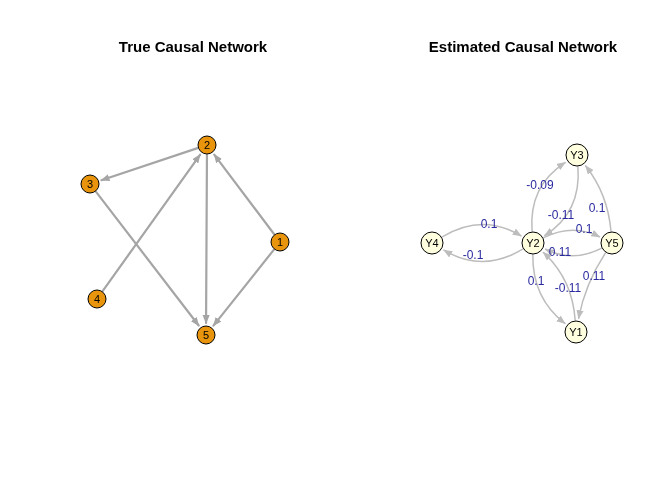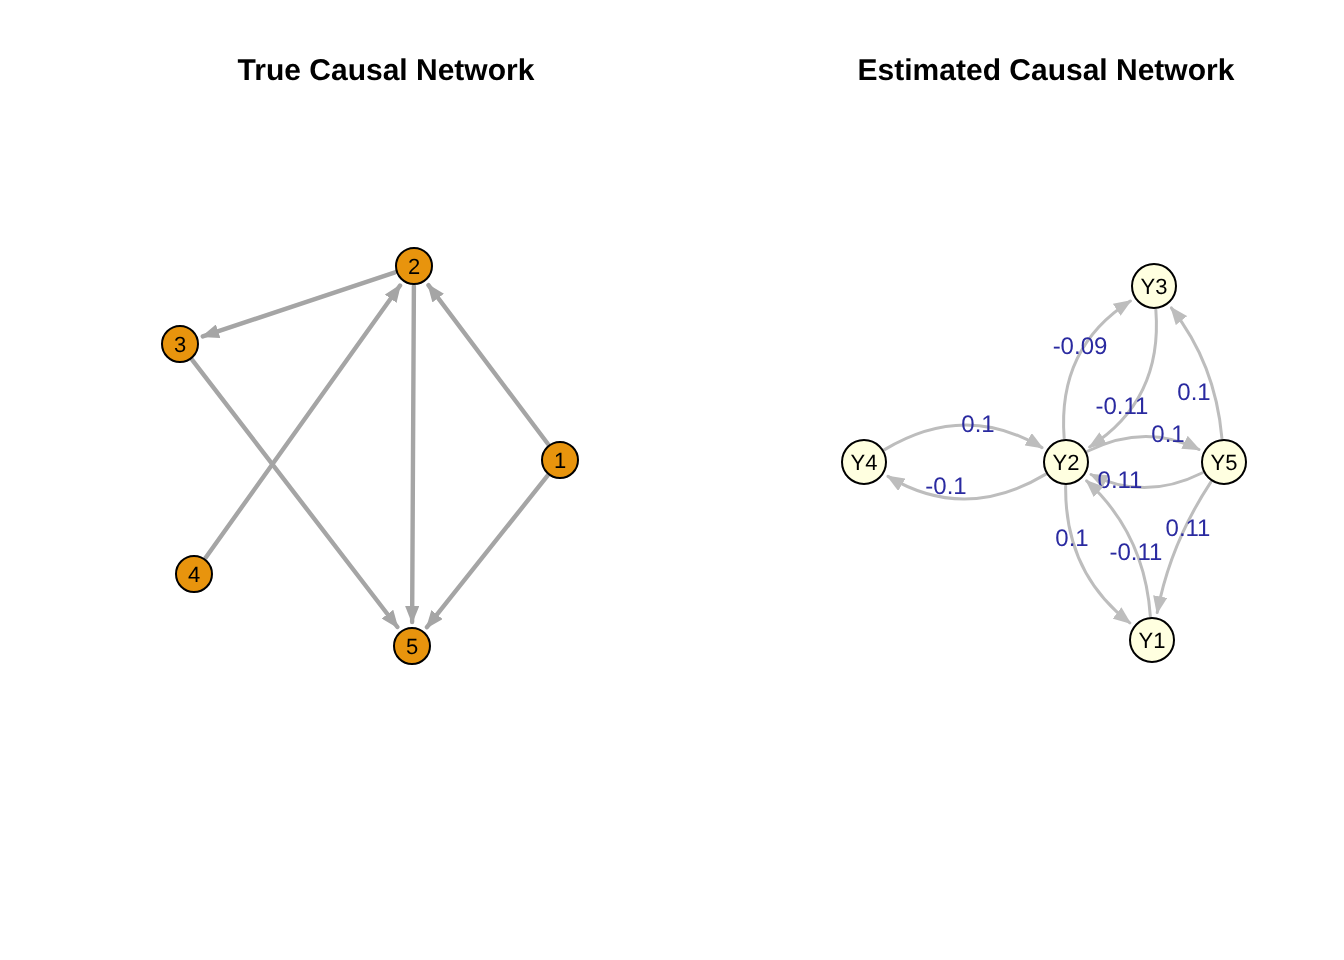--- a/index.html
+++ b/index.html
@@ -1,17 +1,17 @@
 <!DOCTYPE html>
 <html><head>
 <meta charset="utf-8">
 <style>
   html,body{margin:0;padding:0;background:#ffffff;}
   body{width:672px;height:480px;overflow:hidden;}
-  .figure{position:relative;width:672px;height:448px;background:#ffffff;}
+  .figure{position:relative;width:672px;height:448px;background:#ffffff;margin-top:12px;}
   .plot-title{
     font-family:"Liberation Sans",sans-serif;
     font-weight:bold;font-size:15px;
     text-anchor:middle;fill:#000000;
   }
   .node-label{
     font-family:"Liberation Sans",sans-serif;
     font-size:11px;text-anchor:middle;
   }
   .edge-label{

